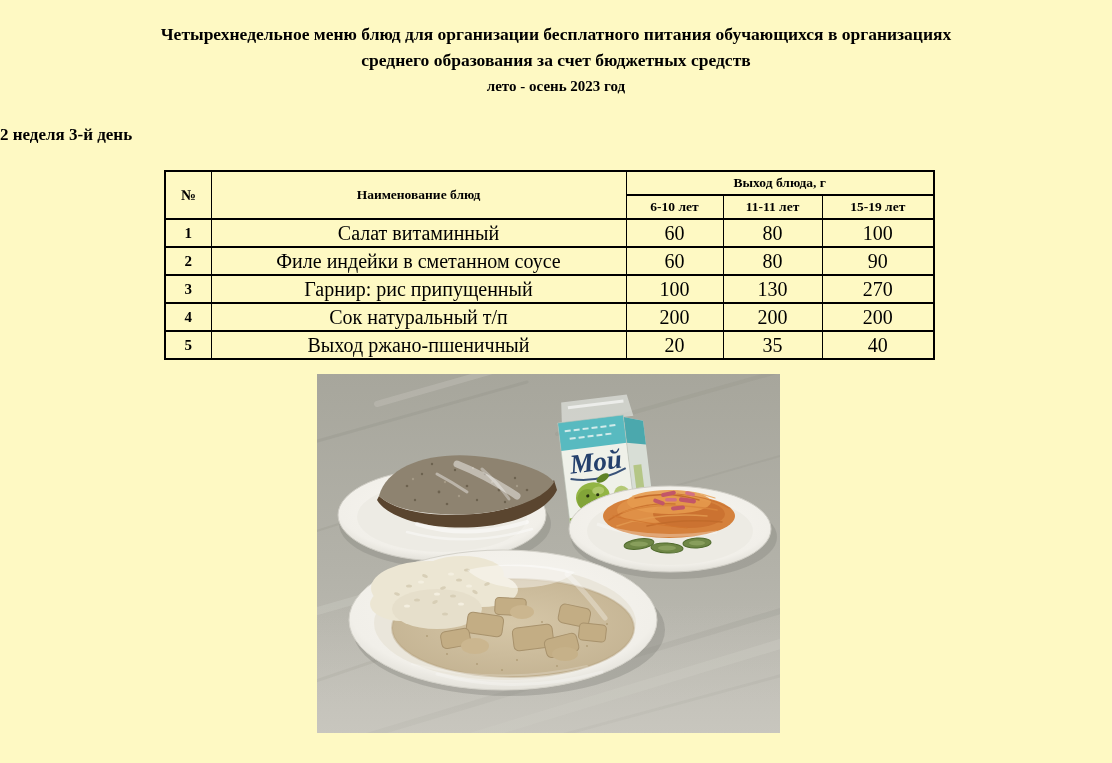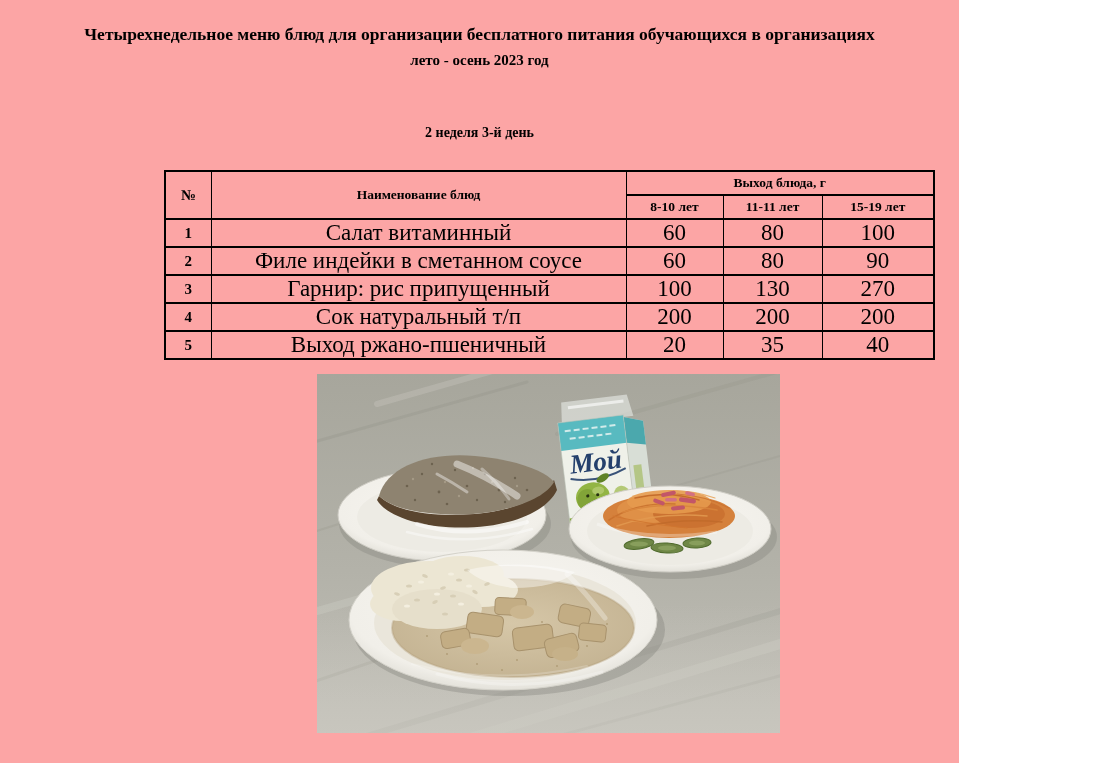--- a/index.html
+++ b/index.html
@@ -1,90 +1,91 @@
 <!DOCTYPE html>
 <html><head>
 <meta charset="utf-8">
 <style>
   html,body{margin:0;padding:0;background:#ffffff;}
   .page{
     position:relative;
-    width:959px;height:763px;
-    background:#fca5a5;
+    width:1112px;height:763px;
+    background:#fef9c3;
     font-family:"Liberation Serif", serif;
     color:#000;
     overflow:hidden;
   }
   .doc-title{
     position:absolute;top:21px;left:0;right:0;
     text-align:center;font-weight:bold;
     font-size:17.5px;line-height:26px;
   }
   .doc-title .t3{font-size:15px;}
   .day-subtitle{
     position:absolute;top:125px;left:0;right:0;
-    text-align:center;font-weight:bold;font-size:14px;
+    font-weight:bold;font-size:17px;
   }
   table.menu{
     position:absolute;left:164px;top:170px;
     width:769px;
     border-collapse:collapse;
     table-layout:fixed;
   }
   table.menu,
   table.menu th,
   table.menu td{border:1px solid #000;}
   table.menu{border:2px solid #000;}
   table.menu tr{border-top:2px solid #000;border-bottom:2px solid #000;}
   table.menu th{
     font-size:13.5px;font-weight:bold;
     padding:1px 2px;height:20px;
     text-align:center;vertical-align:middle;
   }
   table.menu th.no-h{font-size:15px;}
   table.menu td{
-    font-size:23px;padding:0 2px;height:26px;
+    font-size:20px;padding:0 2px;height:26px;
     text-align:center;vertical-align:middle;
     white-space:nowrap;overflow:hidden;
   }
   table.menu td.no-c{font-size:15px;font-weight:bold;}
   .photo{
     position:absolute;left:317px;top:374px;
     width:463px;height:359px;
   }
   .photo svg{display:block;width:100%;height:100%;}
 </style>
 </head>
 <body>
 
 <div class="page">
 
   <div class="doc-title">
     <div>Четырехнедельное меню блюд для организации бесплатного питания обучающихся в организациях</div>
+    <div>среднего образования за счет бюджетных средств</div>
     <div class="t3">лето - осень 2023 год</div>
   </div>
 
   <div class="day-subtitle">2 неделя 3-й день</div>
 
   <table class="menu">
     <colgroup>
       <col style="width:46px">
         <col style="width:415px">
         <col style="width:97px">
         <col style="width:99px">
         <col style="width:112px">
     </colgroup>
     <thead>
       <tr>
         <th rowspan="2" class="no-h">№</th>
         <th rowspan="2">Наименование блюд</th>
         <th colspan="3">Выход блюда, г</th>
       </tr>
       <tr>
-        <th>8-10 лет</th>
+        <th>6-10 лет</th>
         <th>11-11 лет</th>
         <th>15-19 лет</th>
       </tr>
     </thead>
     <tbody>
       <tr>
         <td class="no-c">1</td>
         <td>Салат витаминный</td>
         <td>60</td>
         <td>80</td>

